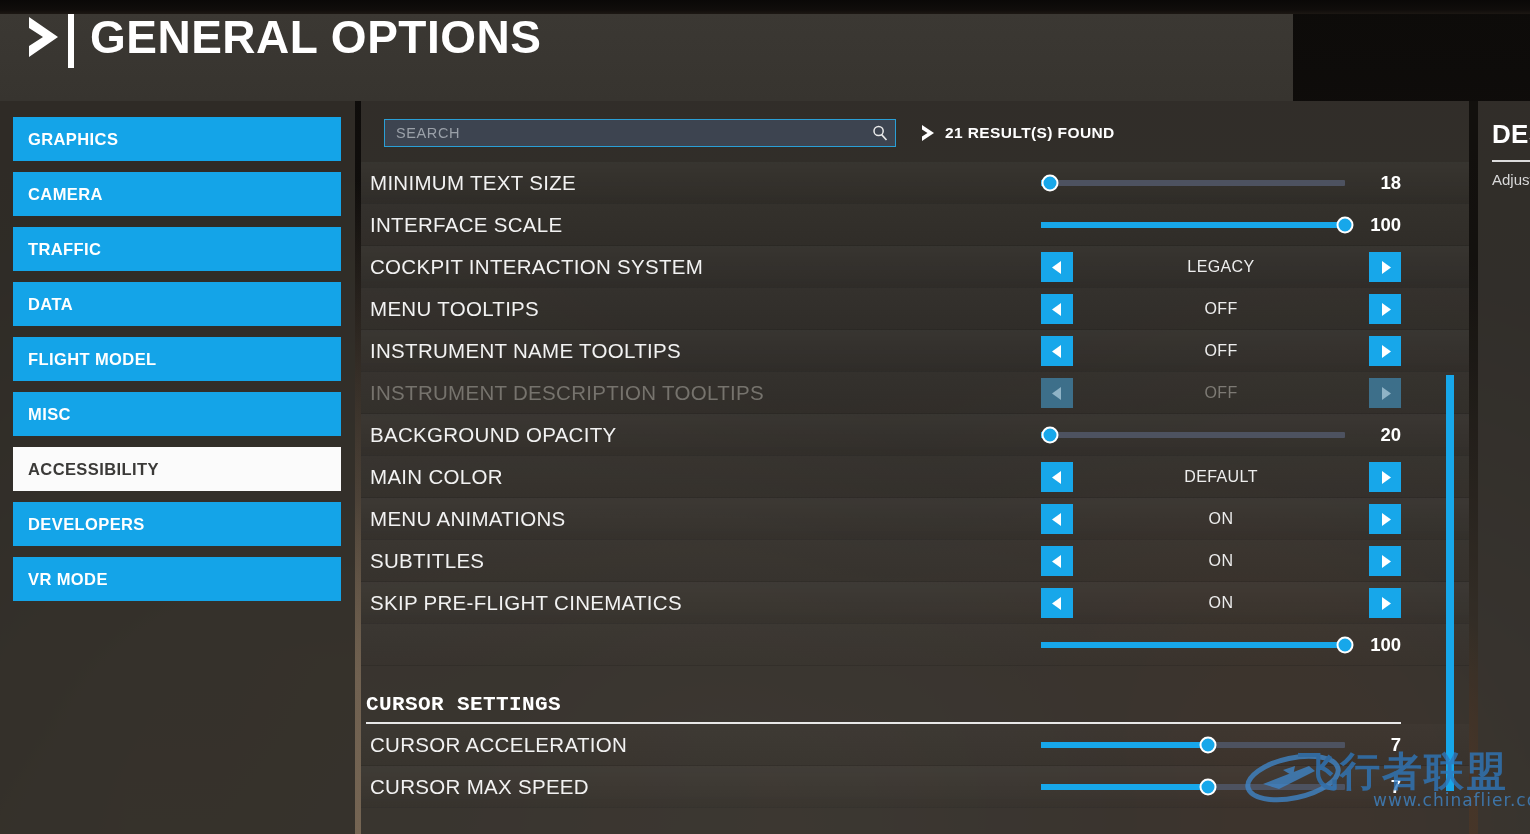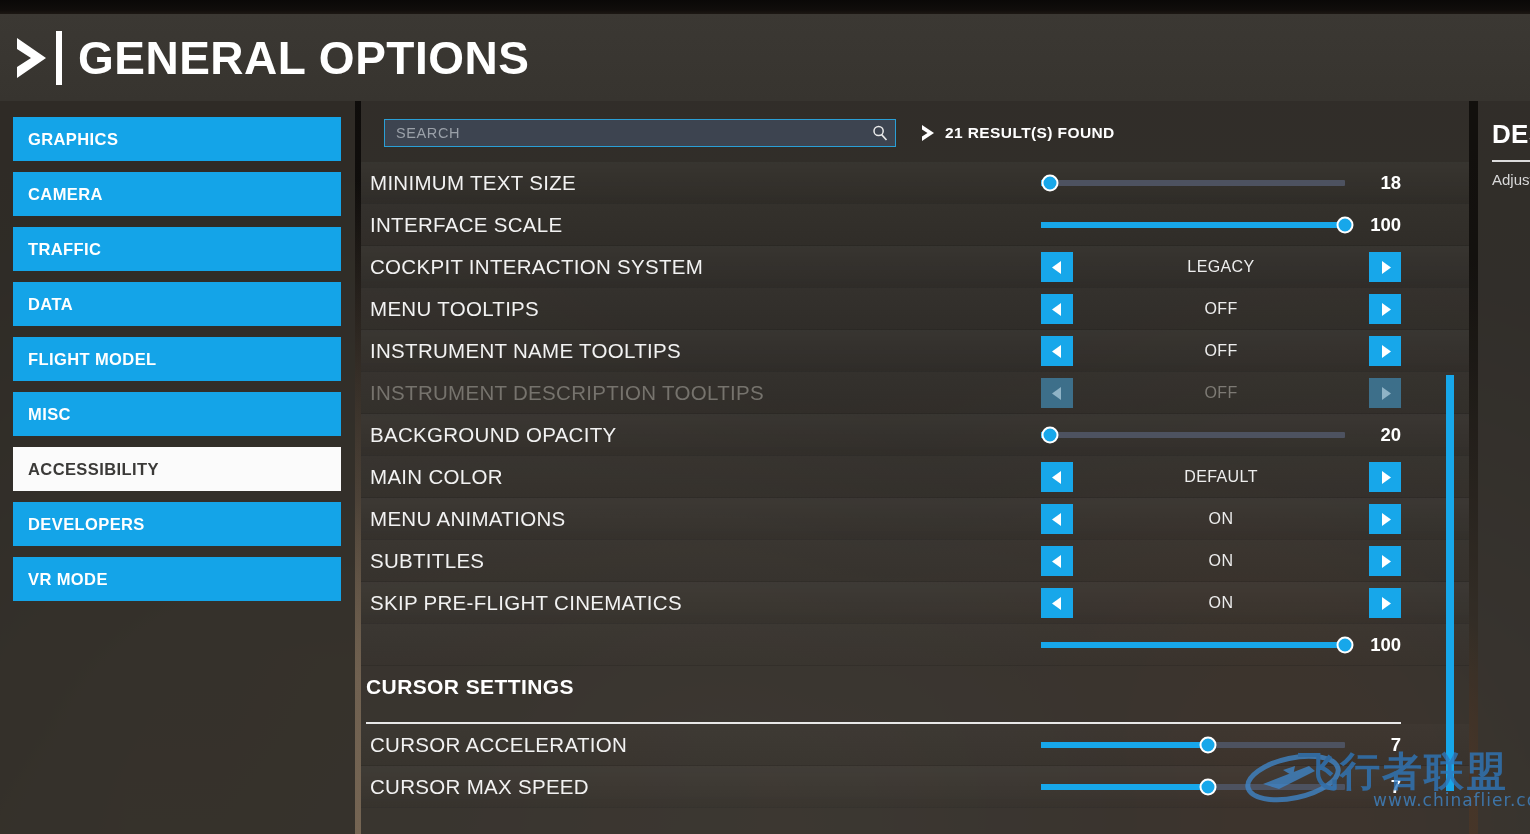--- a/index.html
+++ b/index.html
@@ -18,23 +18,23 @@
       radial-gradient(circle at 63% 98%, rgba(96,90,84,.8) 0 9%, rgba(0,0,0,0) 36%),
       radial-gradient(circle at 76% 99%, rgba(230,96,30,.85) 0 6%, rgba(0,0,0,0) 26%),
       radial-gradient(circle at 88% 97%, rgba(120,106,90,.8) 0 9%, rgba(0,0,0,0) 36%),
       linear-gradient(180deg,#0d0b09 0%,#141110 60%,#241d17 88%,#3a2e24 100%);
   }
   #topband{ position:absolute; left:0; top:0; width:1530px; height:14px;
             background:linear-gradient(180deg,#0a0807 0%,#100d0b 70%,#1c1713 100%); }
 
   
   #header{
-    position:absolute; left:0; top:14px; width:1530px; height:87px;
+    position:absolute; left:0; top:14px; width:1293px; height:87px;
     background:linear-gradient(180deg,#3b3833 0%,#37342f 100%);
-    display:flex; align-items:center;
+    display:flex; padding-left:12px;
   }
   #header .arrow{ margin-left:14px; width:34px; height:46px; position:relative; flex:none; }
   #header .arrow svg{ display:block; }
   #header .divider{ width:6px; height:54px; background:#fff; margin:0 16px 0 8px; flex:none; }
   #page-title{
     color:#fff; font-size:46px; font-weight:bold; letter-spacing:.5px;
     line-height:1; white-space:nowrap;
   }
 
   
@@ -116,21 +116,21 @@
     position:absolute; top:50%; width:17px; height:17px; border-radius:50%;
     background:#17a7ea; border:2.5px solid #ffffff; transform:translate(-50%,-50%);
     cursor:pointer;
   }
   .sl-val{
     width:42px; text-align:right; color:#ffffff;
     font-size:18.5px; font-weight:bold; flex:none;
   }
 
   
-  .section{ height:56px; display:flex; align-items:flex-end; padding:0 0 23px 5px; }
+  .section{ height:56px; display:flex; align-items:flex-end; padding:0 0 6px 5px;font-family:Liberation Mono, monospace; }
   .section span{ color:#ffffff; font-size:21px; font-weight:bold; letter-spacing:.4px; }
   .section-rule{ height:2px; background:#e8e8e8; margin:0 68px 0 5px; }
 
   
   #scroll-track{
     position:absolute; right:16px; top:274px; width:6px; height:416px;
     background:rgba(255,255,255,.07);
   }
   #scroll-thumb{
     position:absolute; right:15px; top:274px; width:8px; height:416px;

